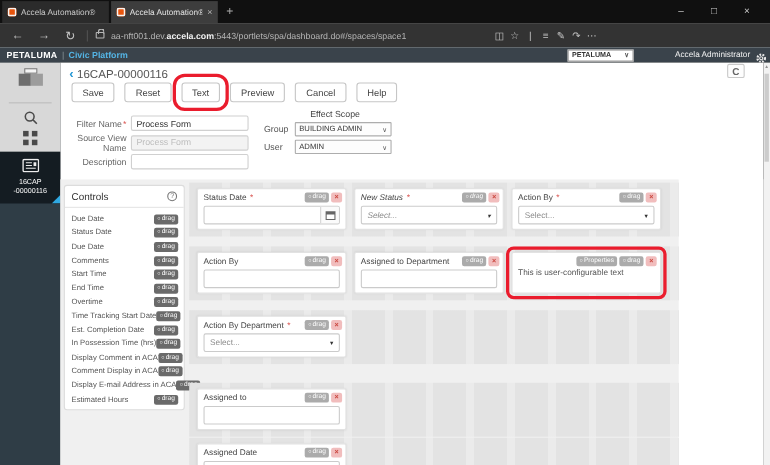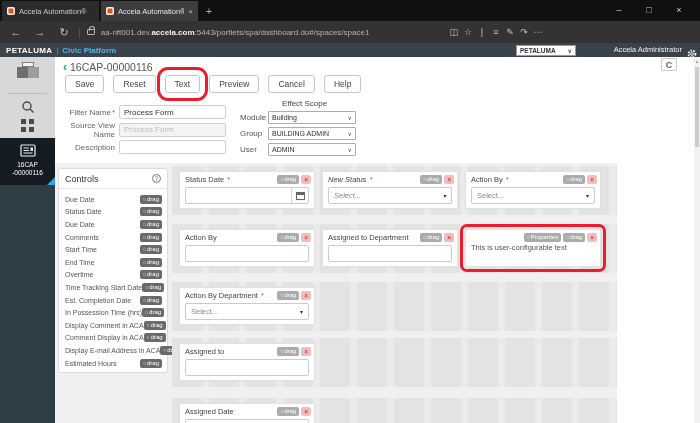--- a/index.html
+++ b/index.html
@@ -252,27 +252,20 @@
             </div>
             <div class="meta-row">
               <span class="meta-label">Description</span>
               <input class="meta-input" style="">
             </div>
           </div>
         <div class="scope">
           <div class="scope-title">Effect Scope</div>
           <div id="scope-rows">
               <div class="scope-row">
-                <span class="scope-label">Module</span>
-                <span class="scope-select">
-                  <span>Building</span>
-                  <span class="scope-caret">∨</span>
-                </span>
-              </div>
-              <div class="scope-row">
                 <span class="scope-label">Group</span>
                 <span class="scope-select">
                   <span>BUILDING ADMIN</span>
                   <span class="scope-caret">∨</span>
                 </span>
               </div>
               <div class="scope-row">
                 <span class="scope-label">User</span>
                 <span class="scope-select">
                   <span>ADMIN</span>
@@ -418,21 +411,21 @@
                     <span class="badge-drag"><span class="badge-circ">○</span>drag</span>
                     <span class="badge-x">×</span>
                   </span>
                   <div class="card-label">Action By Department<span class="req"> *</span></div>
                   <div class="card-sel">
                     <span class="sel-text">Select...</span>
                     <span class="sel-caret">▾</span>
                   </div>
                 </div>
               </div>
-              <div class="band" style="top: 175px;">
+              <div class="band" style="top: 185px;">
                 <div class="card" style="left: 7px;">
                   <span class="card-badges">
                     <span class="badge-drag"><span class="badge-circ">○</span>drag</span>
                     <span class="badge-x">×</span>
                   </span>
                   <div class="card-label">Assigned to</div>
                   <div class="card-inp"></div>
                 </div>
               </div>
               <div class="band" style="top: 235px;">

